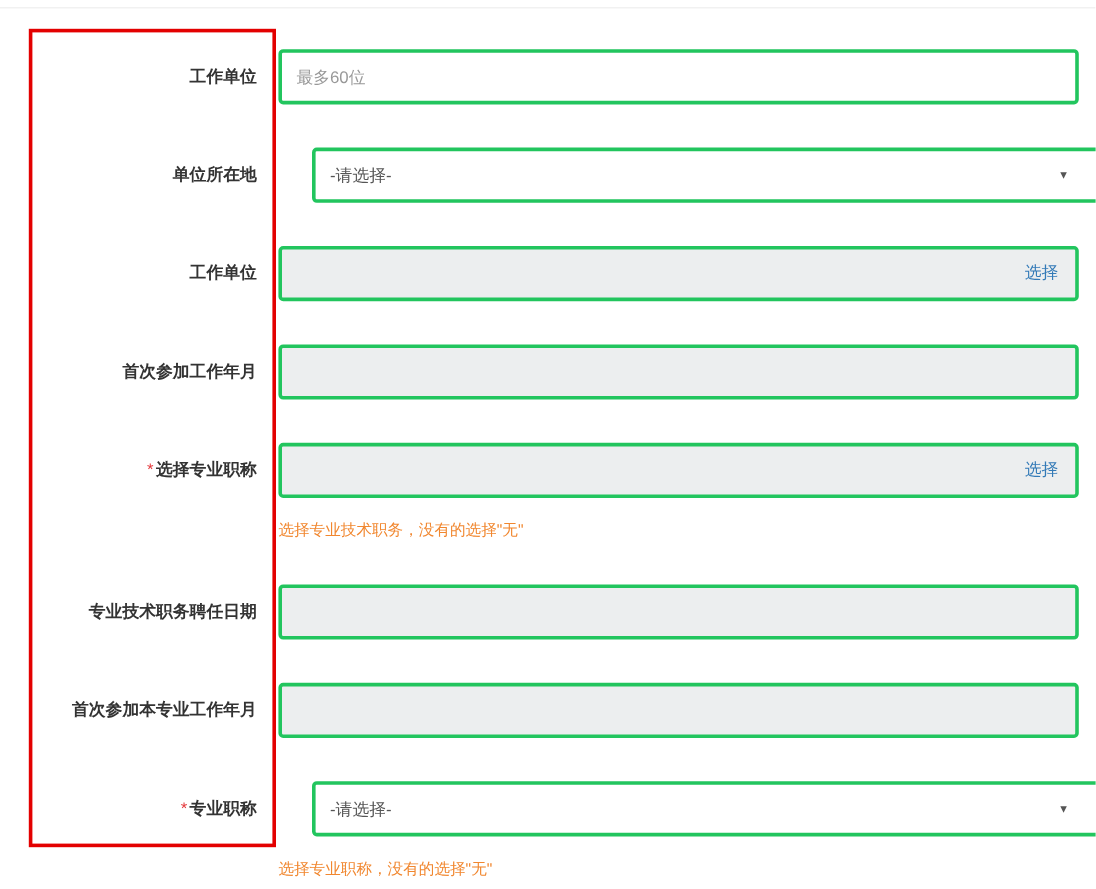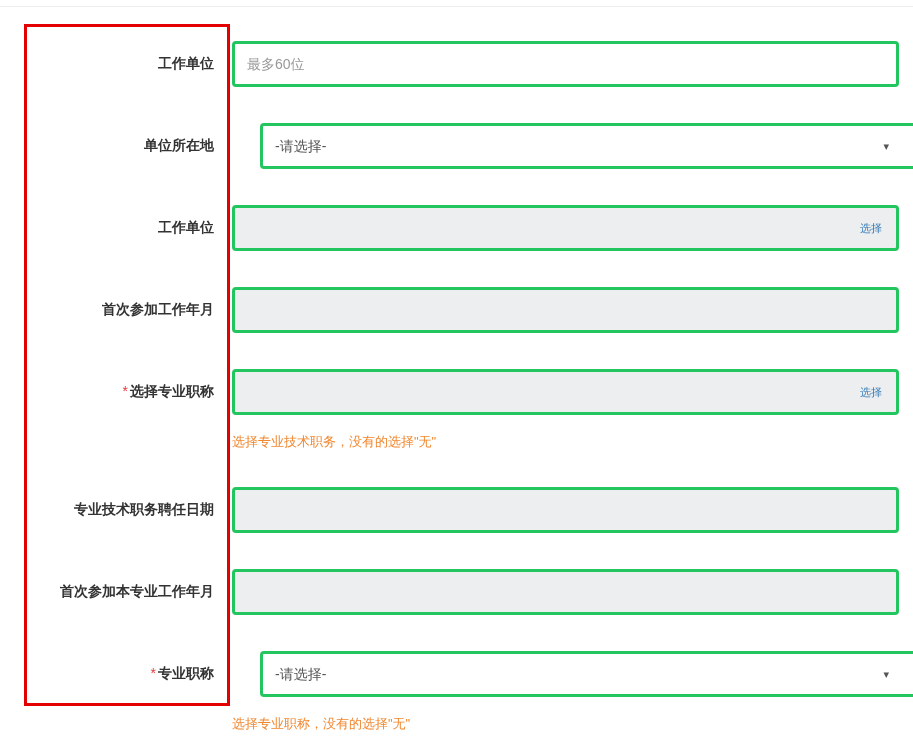--- a/index.html
+++ b/index.html
@@ -101,21 +101,21 @@
     }
     .picker-display {
       flex: 1;
       padding: 0 12px;
       color: #555;
     }
     .picker-btn {
       color: #337ab7;
       padding: 0 14px;
       cursor: pointer;
-      font-size: 11px;
+      font-size: 14px;
     }
     .help-text {
       color: #f1872f;
       font-size: 13px;
       margin-top: 6px;
       margin-left: 232px;
     }
     .group {
       margin-bottom: 36px;
     }

